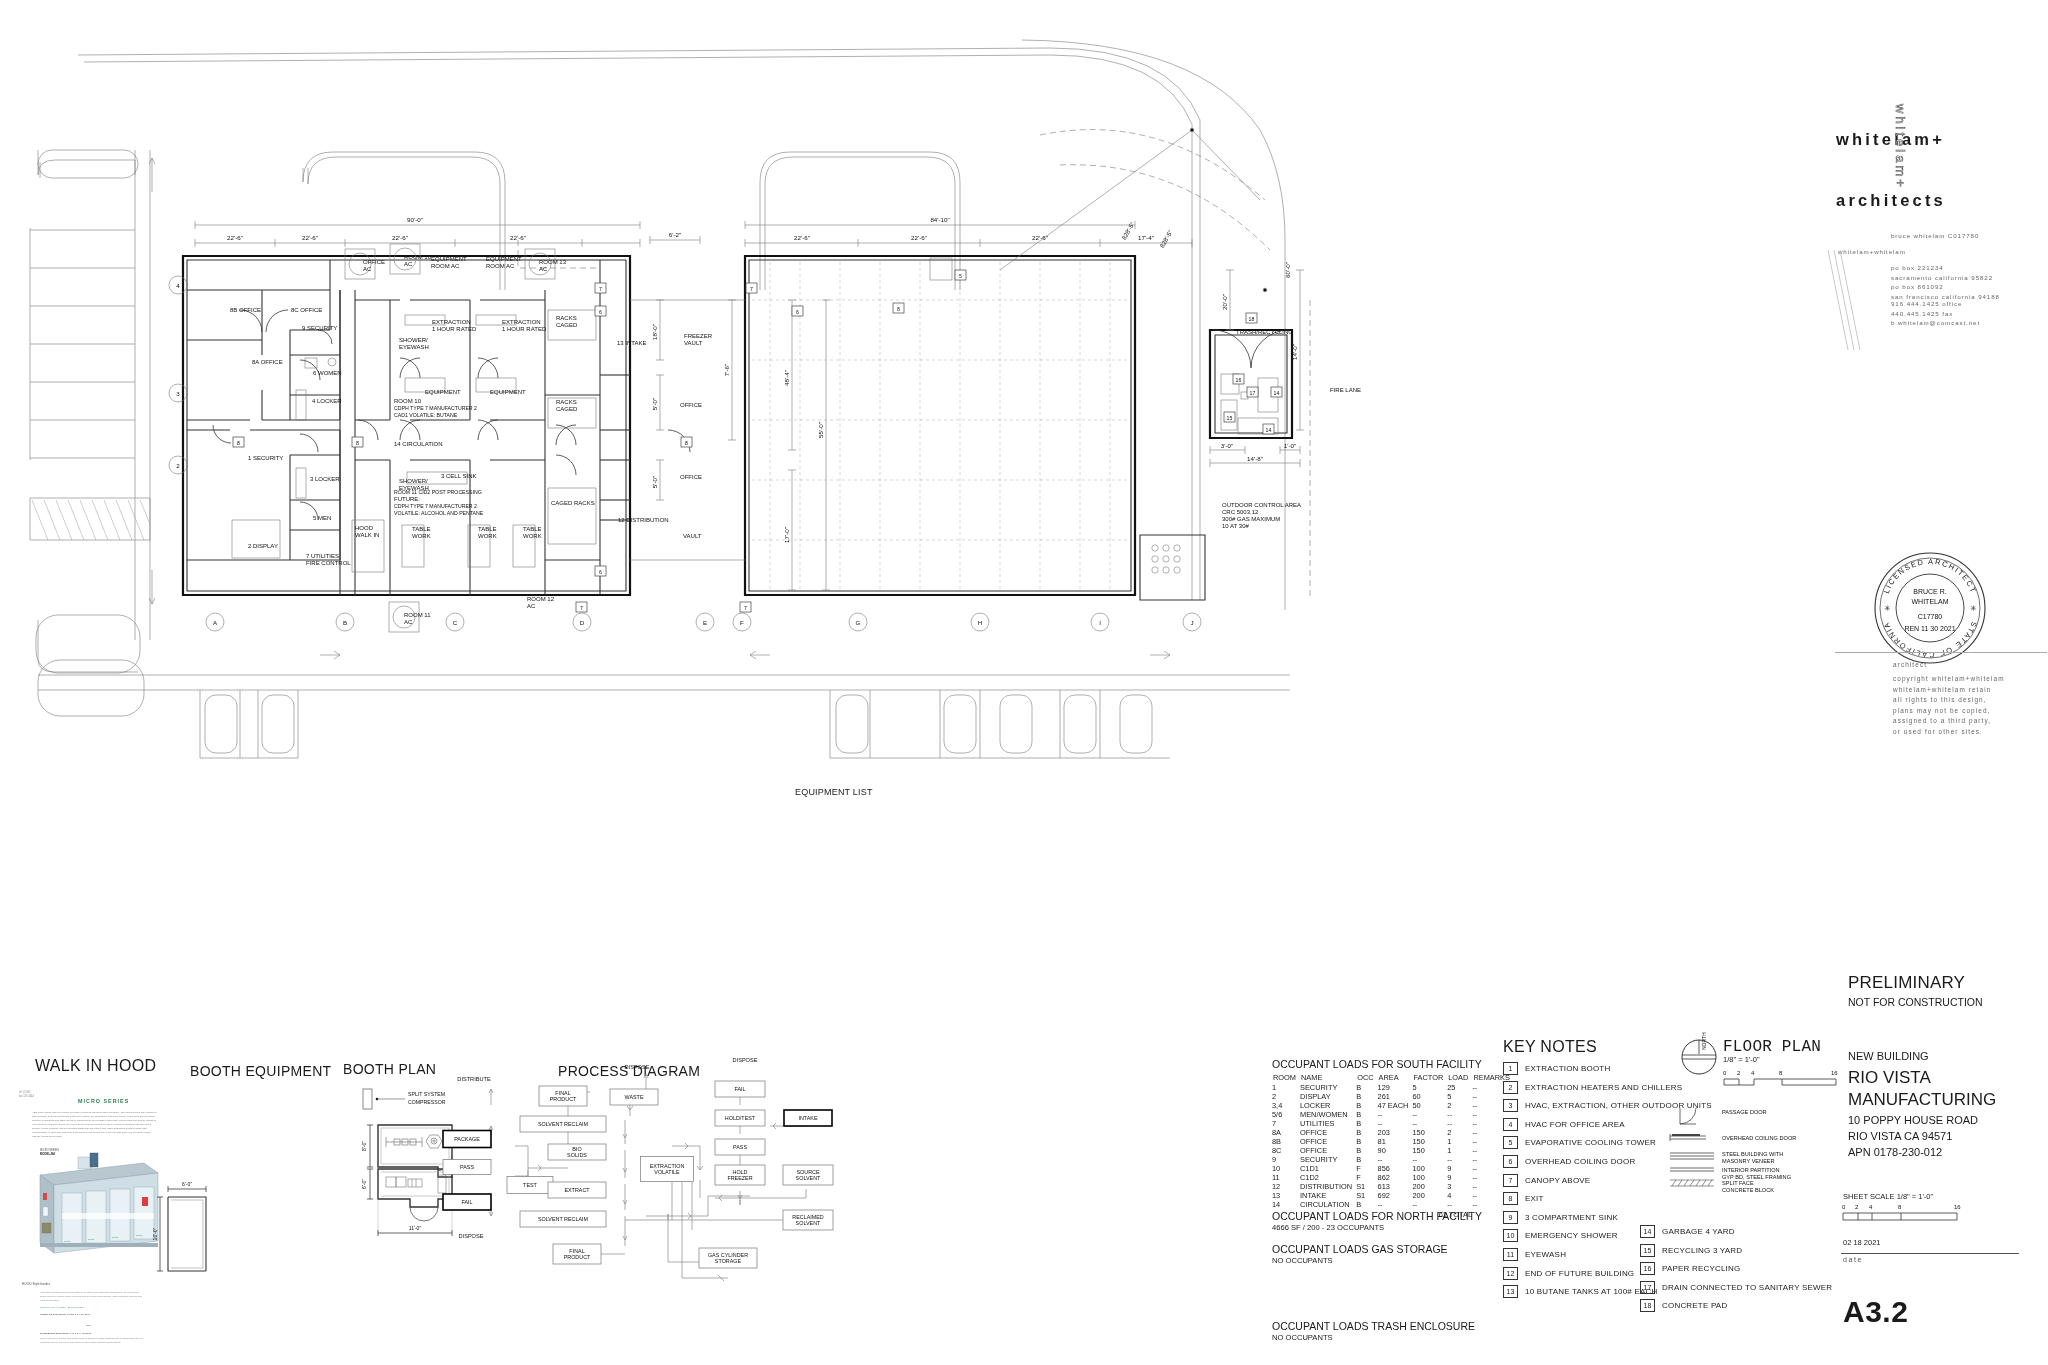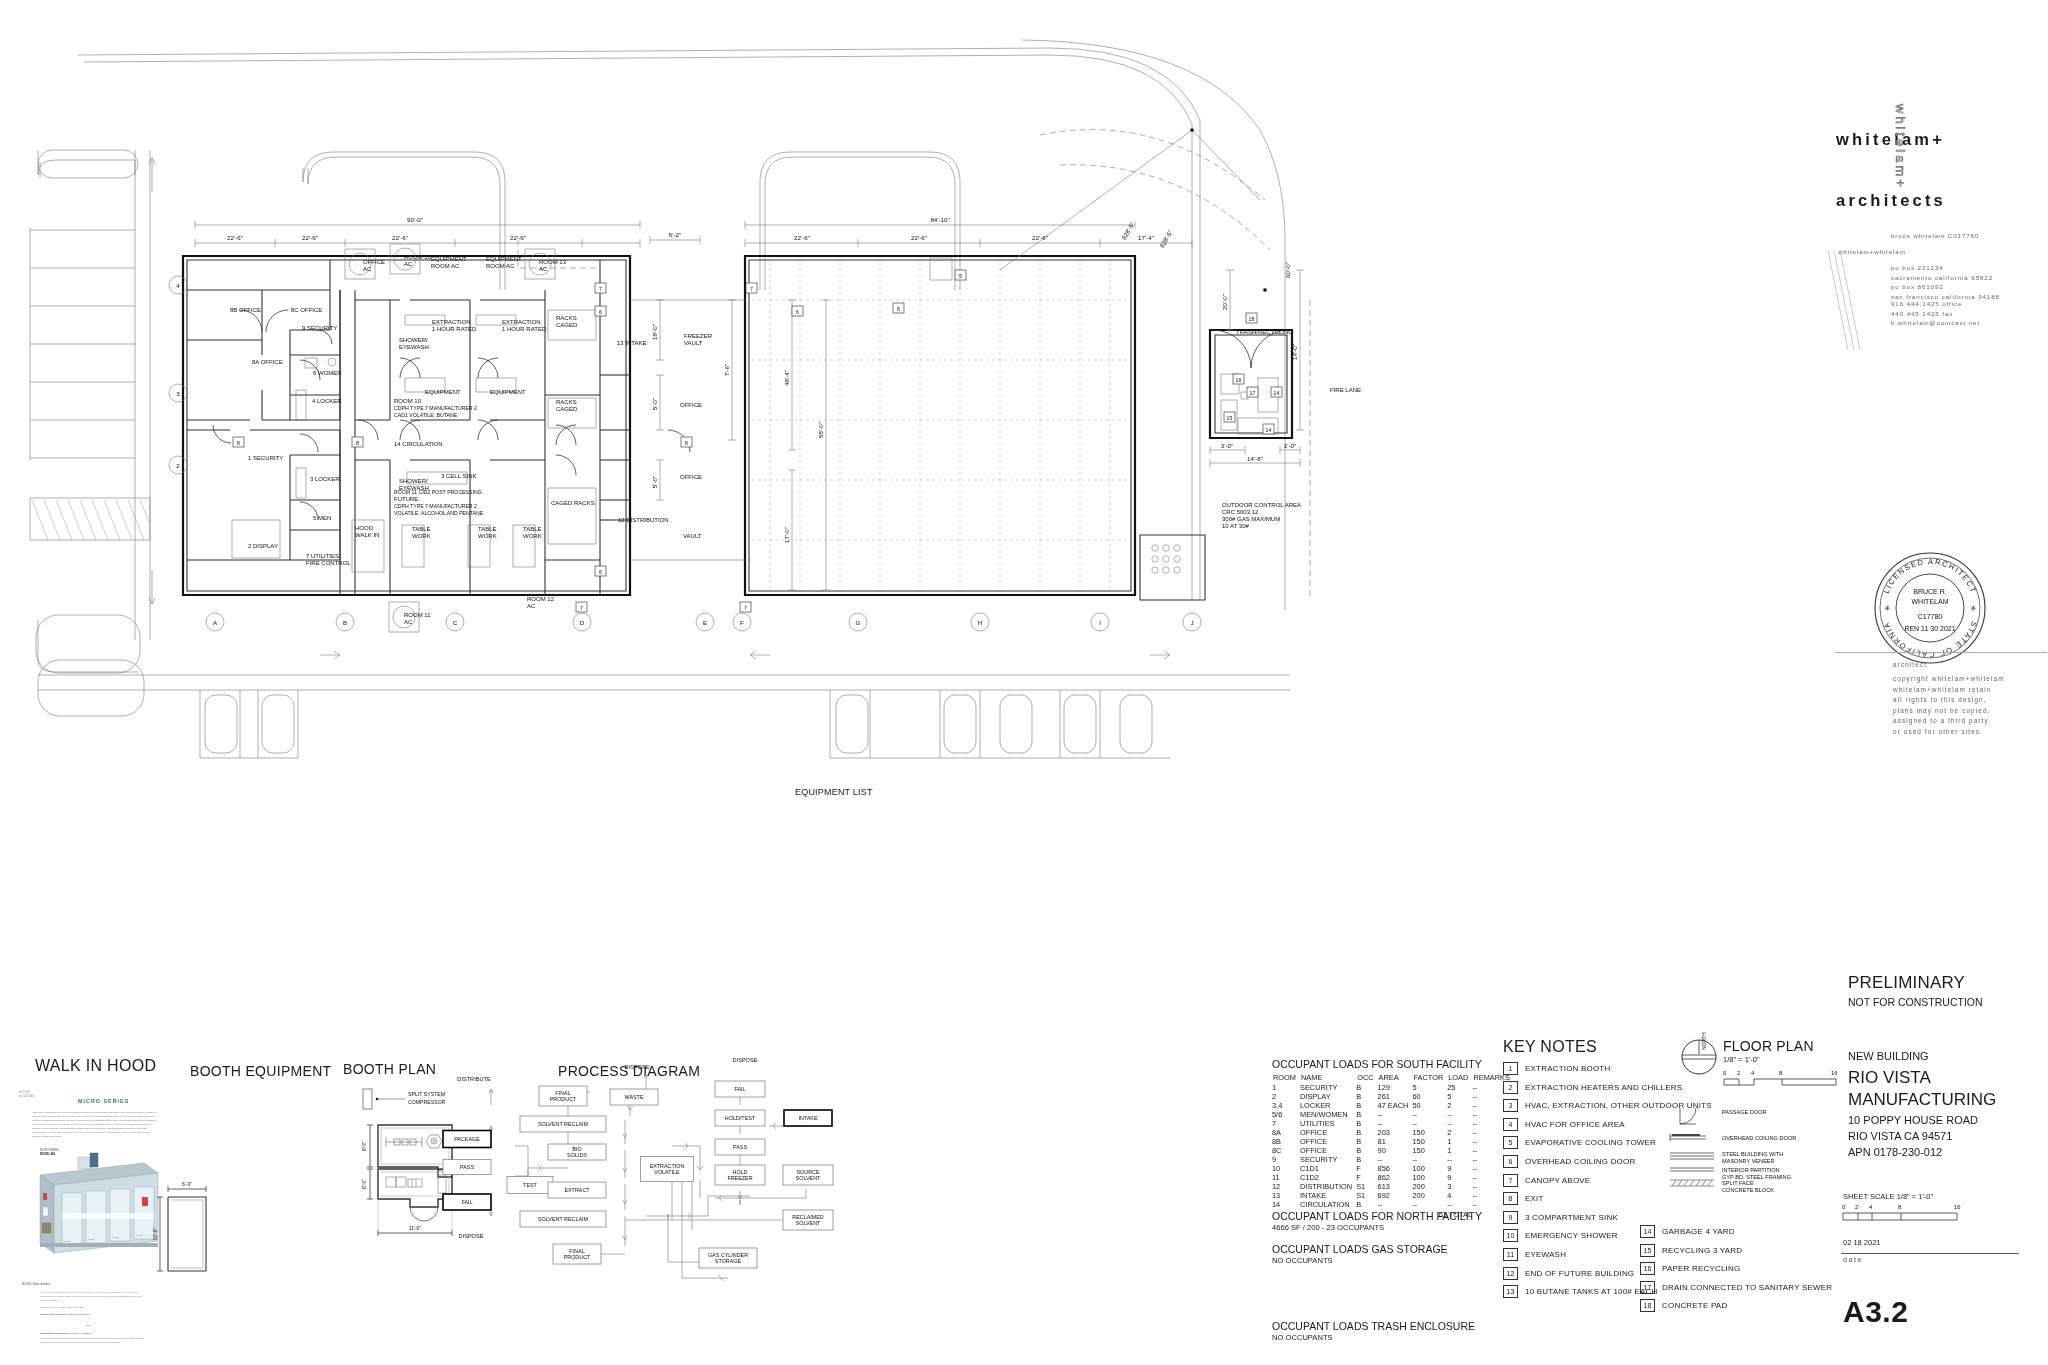--- a/index.html
+++ b/index.html
@@ -1017,21 +1017,21 @@
     <div class="kn-row">
       <span class="kn-box">17</span>
       <span class="kn-lbl">DRAIN CONNECTED TO SANITARY SEWER</span>
     </div>
     <div class="kn-row">
       <span class="kn-box">18</span>
       <span class="kn-lbl">CONCRETE PAD</span>
     </div>
   </div>
 
-<div class="abs" style="left:1723px;top:1038px;font-size:14px;letter-spacing:.2px;">FLOOR PLAN</div>
+<div class="abs" style="left:1723px;top:1038px;font-size:16px;letter-spacing:.2px;font-family:Liberation Mono, monospace;">FLOOR PLAN</div>
 <div class="abs" style="left:1723px;top:1055px;font-size:7.5px;">1/8" = 1'-0"</div>
 
 <div class="abs" style="left:1677px;top:1035px;">
   <svg width="44" height="44" viewBox="0 0 44 44">
     <circle cx="22" cy="22" r="17" fill="none" stroke="#333" stroke-width="1"></circle>
     <path d="M5,20 L39,20 M5,24 L39,24" stroke="#333" stroke-width=".8"></path>
     <path d="M22,5 L22,19" stroke="#333" stroke-width=".8"></path>
     <text x="29" y="15" transform="rotate(-90 29 15)" style="font-size:5px;fill:#111;
       font-family:'Liberation Sans',sans-serif;">NORTH</text>
   </svg>

